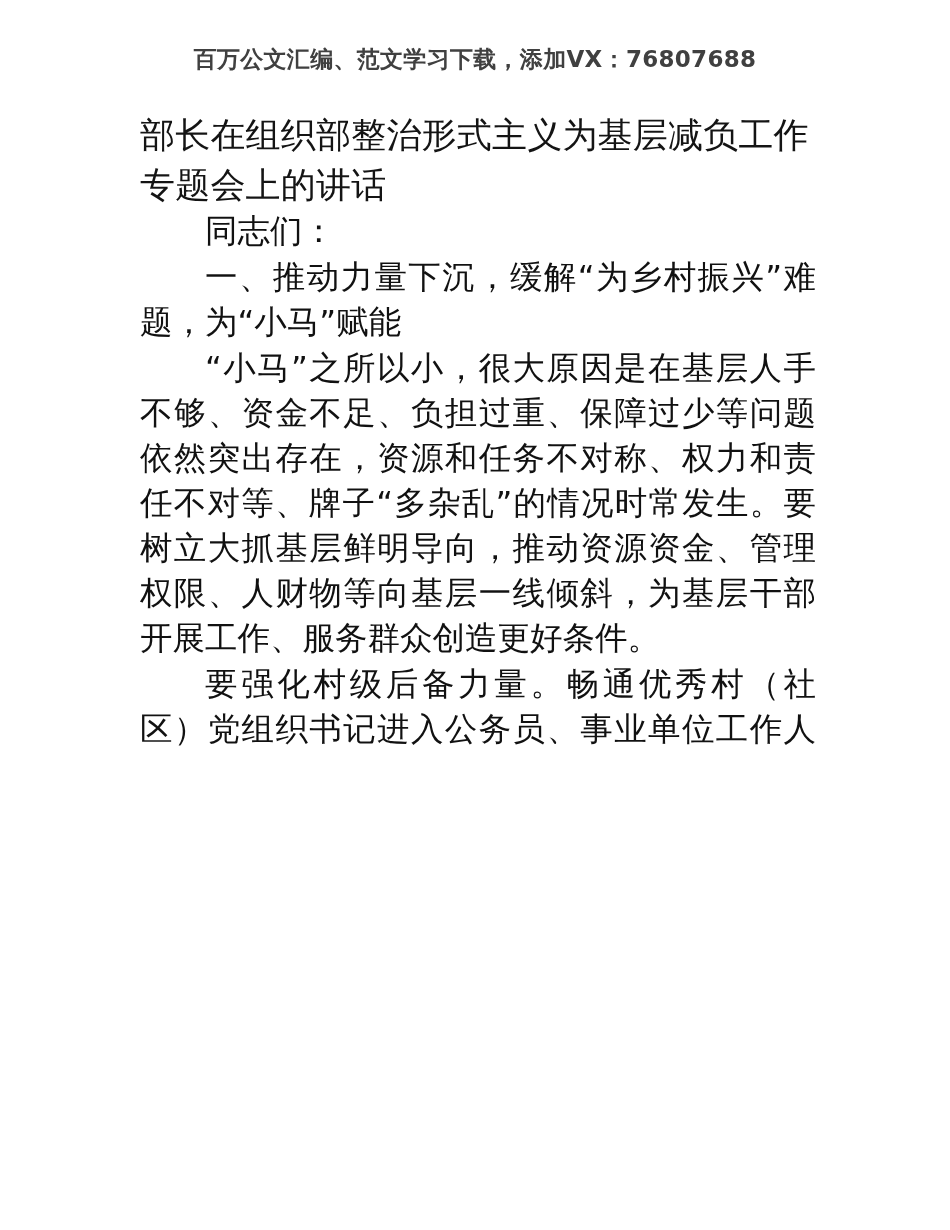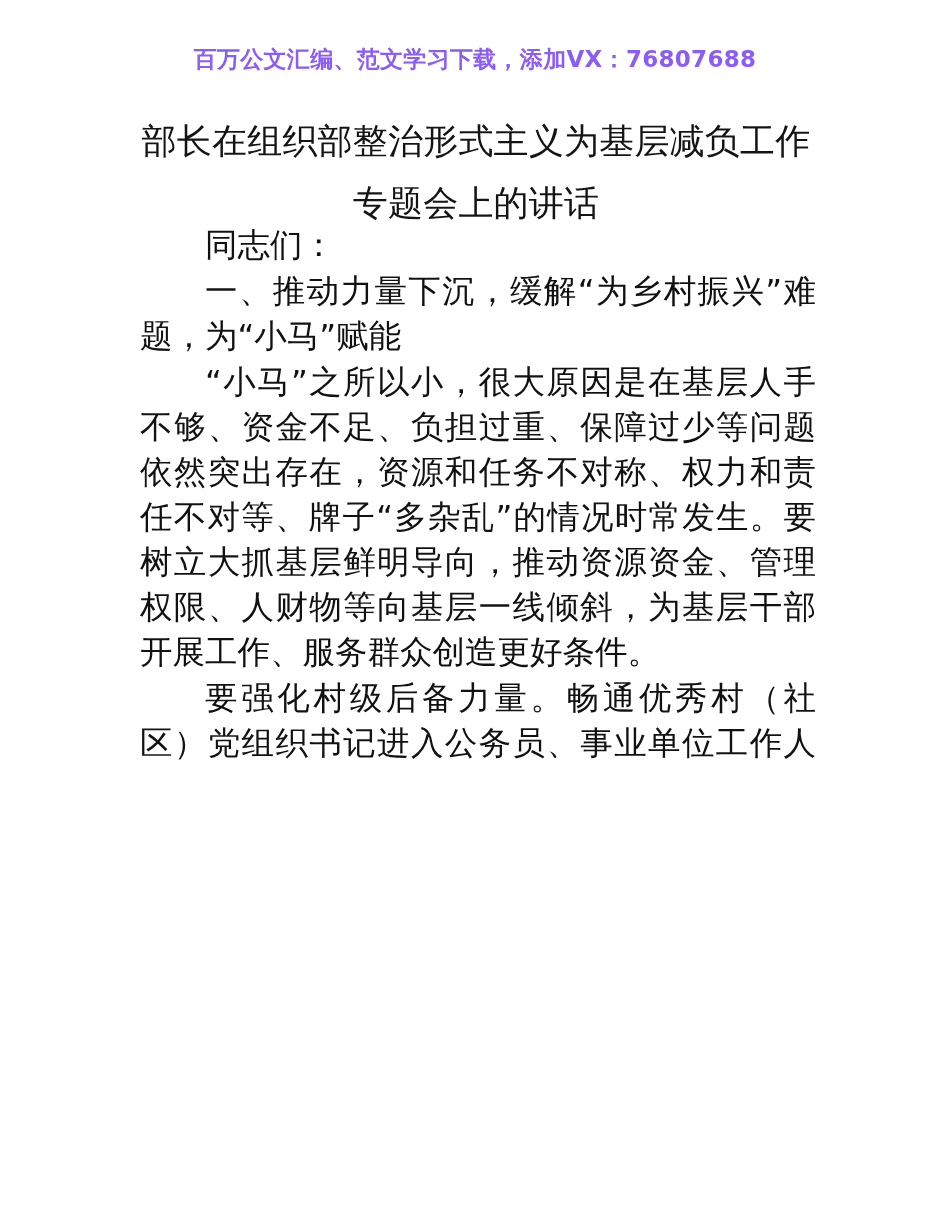--- a/index.html
+++ b/index.html
@@ -30,43 +30,42 @@
     top: 44px;
     left: 0;
     width: 950px;
     text-align: center;
     font-size: 23px;
     line-height: 30px;
     letter-spacing: 0.3px;
     white-space: nowrap;
   }
   .promo-header .promo-text {
-    color: #8b5cf6;
+    color: #404040;
     font-weight: 700;
     font-family: "DejaVu Sans", "Liberation Sans", sans-serif;
   }
 
   
   .doc-title {
     position: absolute;
     top: 110px;
     left: 140px;
     width: 672px;
-    text-align: center;
     font-size: 35px;
-    line-height: 62px;
+    line-height: 50px;
     font-weight: 400;
     letter-spacing: 0.2px;
     color: #141414;
   }
 
   
   .doc-body {
     position: absolute;
-    top: 222px;
+    top: 208px;
     left: 140px;
     width: 676px;
   }
 
   .para {
     font-size: 32.5px;
     line-height: 45px;
     text-align: justify;
     text-justify: inter-ideograph;
     text-indent: 65px;

